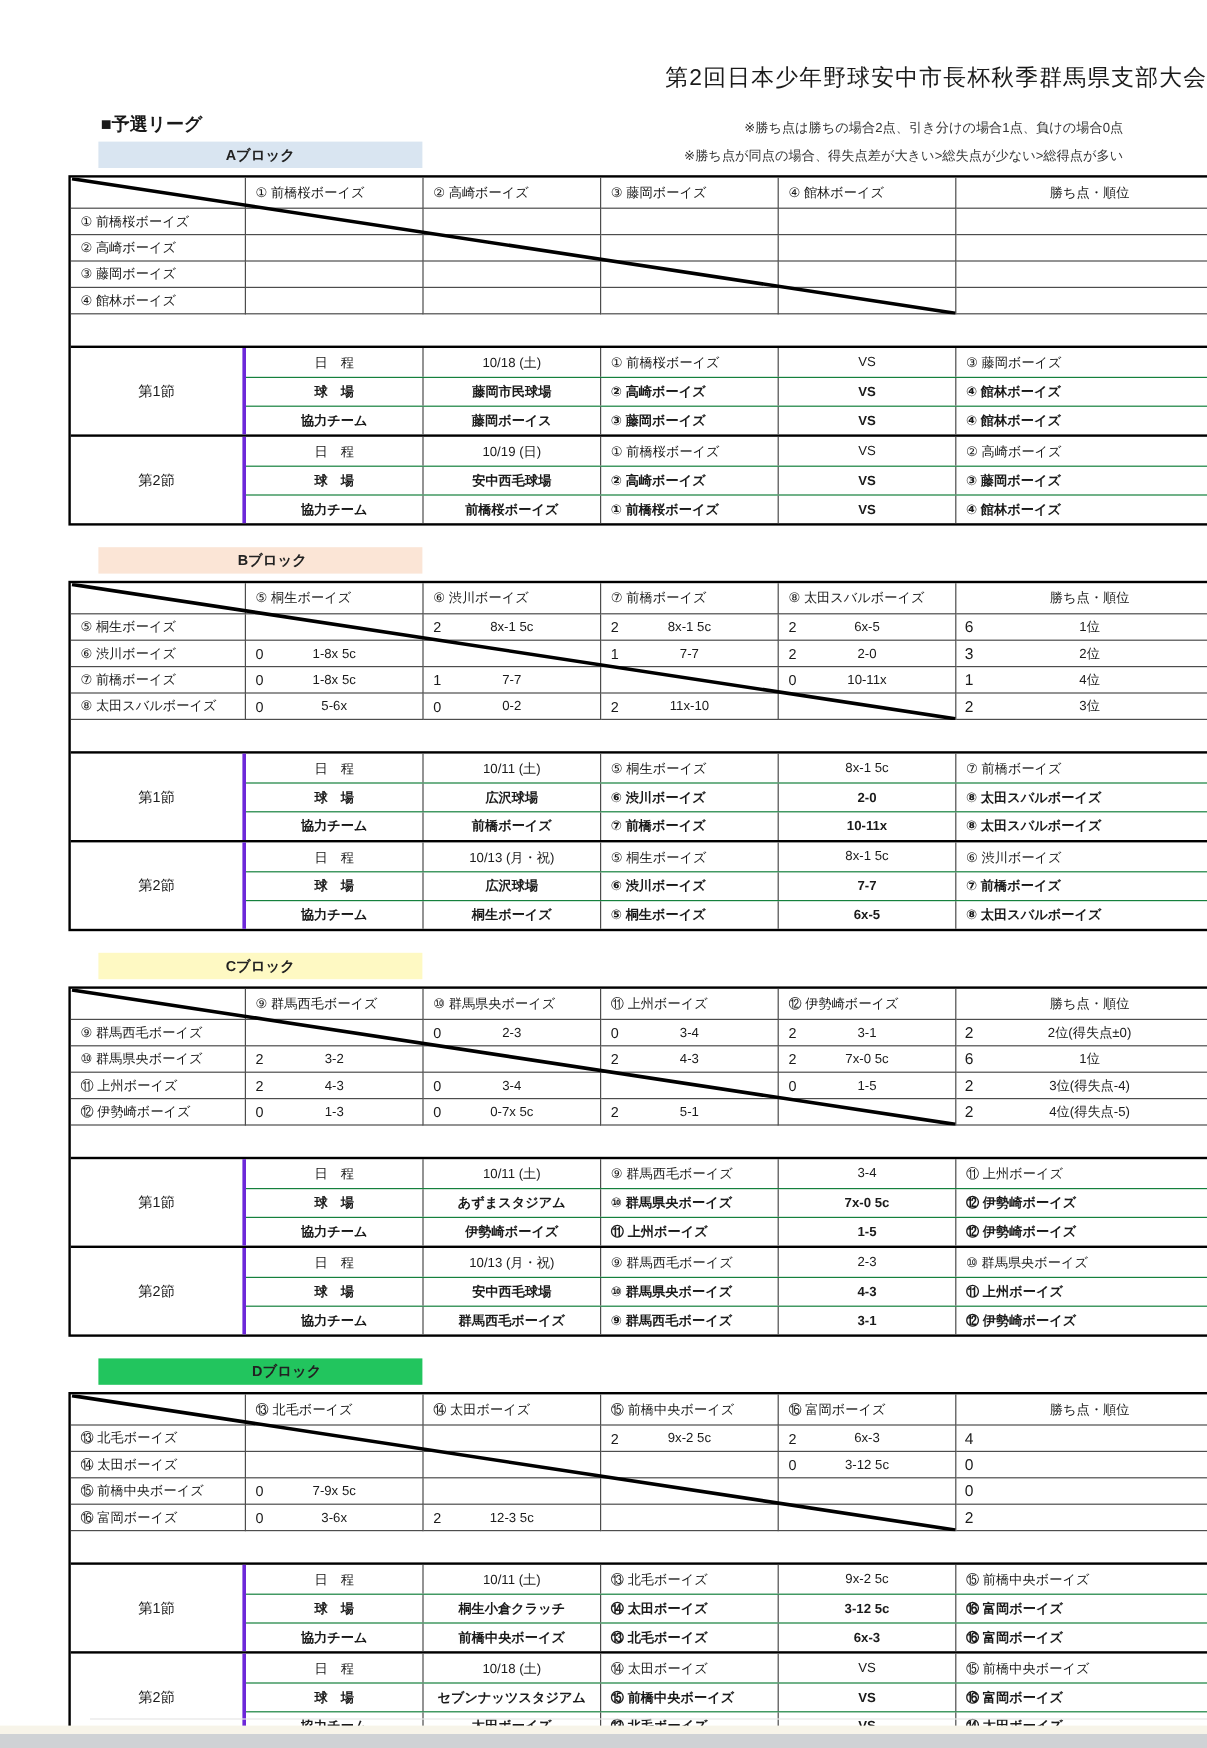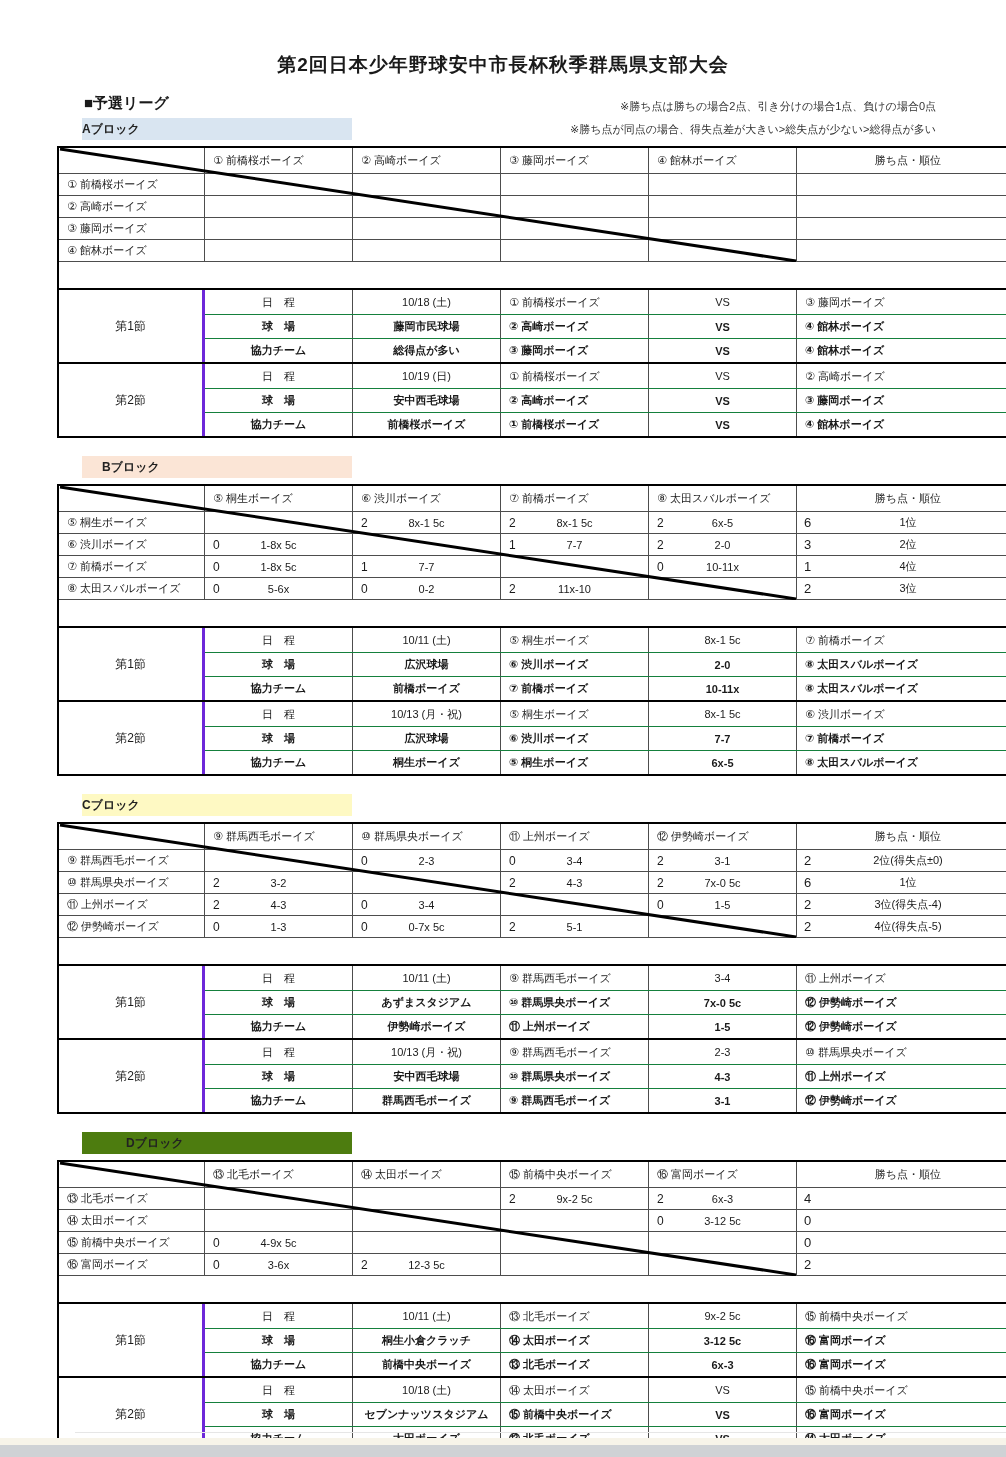--- a/index.html
+++ b/index.html
@@ -2,31 +2,31 @@
 <html><head>
 <meta charset="utf-8">
 <style>
   * { box-sizing: border-box; margin: 0; padding: 0; }
   html,body { background:#ffffff; }
   body {
     width:1006px; height:1457px; position:relative; overflow:hidden;
     font-family:"Liberation Sans","DejaVu Sans",sans-serif;
     color:#1a1a1a;
   }
-  .title{ position:absolute; top:52px; left:0; width:1006px; text-align:center;
-          font-size:19px; font-weight:bold; letter-spacing:1px; }
+  .title{ position:absolute; top:52px; left:0; width:1006px; text-align:right;
+          font-size:19px; font-weight:normal; letter-spacing:1px; }
   .heading{ position:absolute; top:94px; left:84px; font-size:15px; font-weight:bold; }
   .note{ position:absolute; right:70px; font-size:11px; color:#333; }
   .n1{ top:99px; } .n2{ top:122px; }
 
   #blocks{ position:absolute; left:57px; top:118px; width:888px; }
   .block{ margin-bottom:18px; }
   .bar-row{ height:22px; margin-bottom:6px; }
   .bar{ width:270px; margin-left:25px; height:22px; line-height:22px;
-        font-weight:bold; font-size:12px; color:#222; }
+        text-align:center; font-weight:bold; font-size:12px; color:#222; }
 
   .tbl{ position:relative; width:964px; border:2px solid #000; background:#fff; }
 
   .mrow{ display:grid; grid-template-columns:146px 148px 148px 148px 148px auto; }
   .mrow.head{ height:26px; }
   .mrow.team{ height:22px; }
   .mcell{ border-right:1px solid #4d4d4d; border-bottom:1px solid #4d4d4d;
           position:relative; display:flex; align-items:center;
           font-size:11px; overflow:hidden; white-space:nowrap; }
   .mrow .mcell:last-child{ border-right:none; }
@@ -172,21 +172,21 @@
               </div>
               <div class="srow">
                 <div class="scell c-label">球　場</div>
                 <div class="scell c-val">藤岡市民球場</div>
                 <div class="scell c-team">② 高崎ボーイズ</div>
                 <div class="scell c-res">VS</div>
                 <div class="scell c-team">④ 館林ボーイズ</div>
               </div>
               <div class="srow">
                 <div class="scell c-label">協力チーム</div>
-                <div class="scell c-val">総得点が多い</div>
+                <div class="scell c-val">藤岡ボーイス</div>
                 <div class="scell c-team">③ 藤岡ボーイズ</div>
                 <div class="scell c-res">VS</div>
                 <div class="scell c-team">④ 館林ボーイズ</div>
               </div>
             </div>
           </div>
           <div class="sec">
             <div class="seclabel">第2節</div>
             <div class="secrows">
               <div class="srow">
@@ -514,21 +514,21 @@
               </div>
             </div>
           </div>
           <svg class="diag" width="738" height="114">
             <line x1="1" y1="1" x2="737" y2="113" stroke="#000" stroke-width="3"></line>
           </svg>
         </div>
       </div>
       <div class="block">
         <div class="bar-row">
-          <div class="bar" style="background: #4d7c0f; padding-left: 44px;">Dブロック</div>
+          <div class="bar" style="background: #22c55e; padding-left: 44px;">Dブロック</div>
         </div>
         <div class="tbl">
           <div class="mrow head">
             <div class="mcell name"></div>
             <div class="mcell teamh">⑬ 北毛ボーイズ</div>
             <div class="mcell teamh">⑭ 太田ボーイズ</div>
             <div class="mcell teamh">⑮ 前橋中央ボーイズ</div>
             <div class="mcell teamh">⑯ 富岡ボーイズ</div>
             <div class="mcell ptshead">勝ち点・順位</div>
           </div>
@@ -569,21 +569,21 @@
             </div>
             <div class="mcell stand">
               <span class="pts">0</span>
               <span class="rank"></span>
             </div>
           </div>
           <div class="mrow team">
             <div class="mcell name">⑮ 前橋中央ボーイズ</div>
             <div class="mcell score-cell">
               <span class="pts">0</span>
-              <span class="score">4-9x 5c</span>
+              <span class="score">7-9x 5c</span>
             </div>
             <div class="mcell score-cell">
               <span class="pts"></span>
               <span class="score"></span>
             </div>
             <div class="mcell score-cell"></div>
             <div class="mcell score-cell">
               <span class="pts"></span>
               <span class="score"></span>
             </div>

